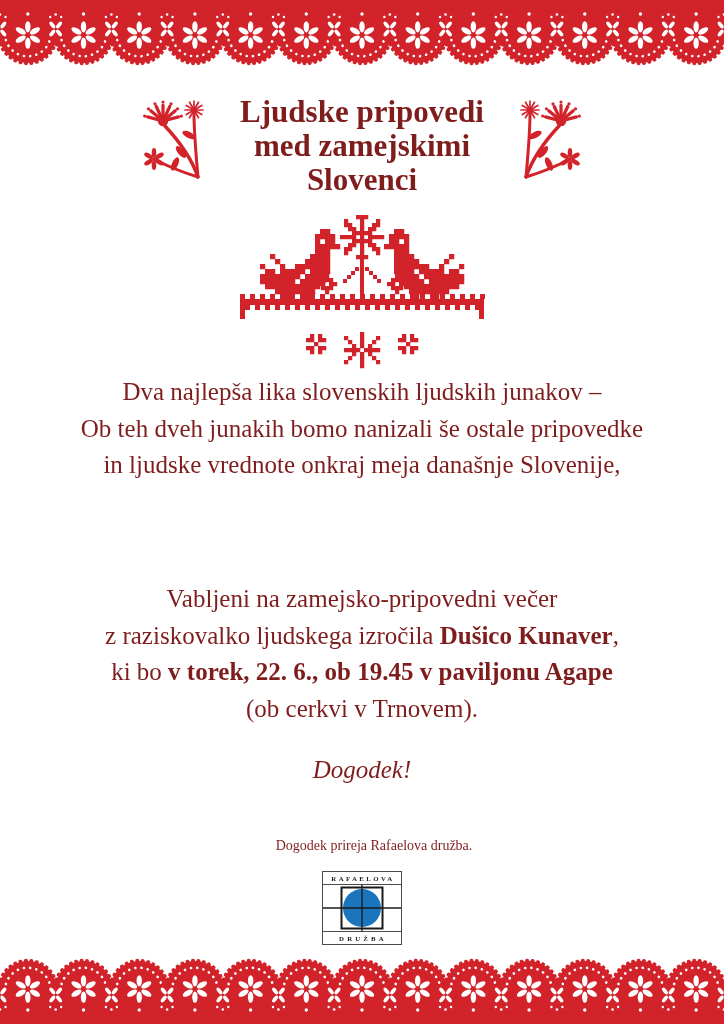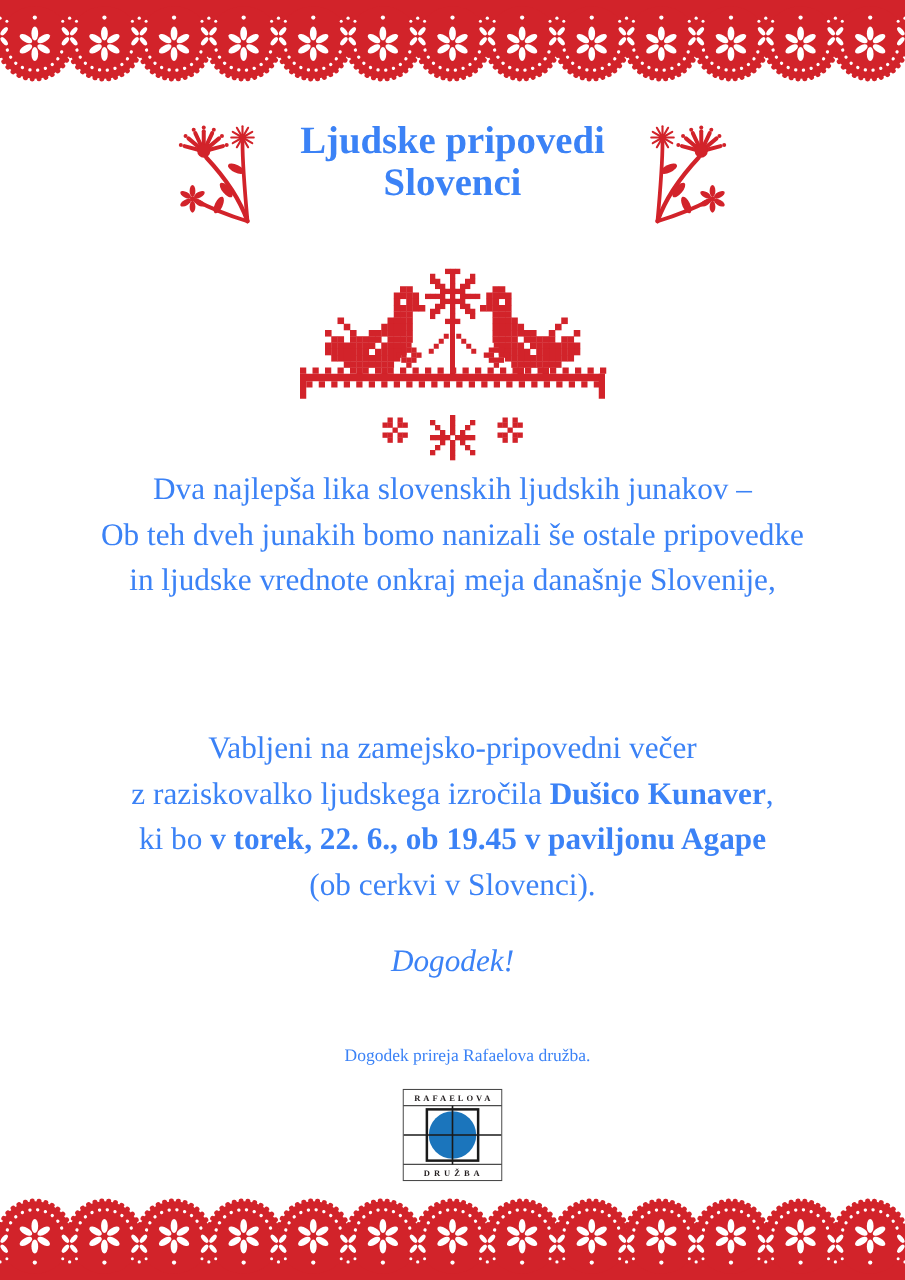--- a/index.html
+++ b/index.html
@@ -1,20 +1,20 @@
 <!DOCTYPE html>
 <html><head>
 <meta charset="utf-8">
 <style>
   html,body{margin:0;padding:0;background:#888;}
   #poster{
     position:relative;width:724px;height:1024px;margin:0 auto;
     background:#ffffff;overflow:hidden;
     font-family:"Liberation Serif","DejaVu Serif",serif;
-    color:#3b82f6;
+    color:#7f1d1d;
   }
   .abs{position:absolute;}
   .centered{left:0;width:724px;text-align:center;}
   svg{display:block;}
   .deco{pointer-events:none;}
   
   #lace-top{top:0;left:0;}
   #lace-bottom{top:958px;left:0;transform:scaleY(-1);}
   
   #title{top:95px;font-weight:bold;font-size:31px;line-height:34px;}
@@ -356,20 +356,21 @@
         <ellipse cx="0" cy="-6.3" rx="2.3" ry="4.8" fill="#d2232a" transform="translate(13 64) rotate(120)"></ellipse>
         <ellipse cx="0" cy="-6.3" rx="2.3" ry="4.8" fill="#d2232a" transform="translate(13 64) rotate(180)"></ellipse>
         <ellipse cx="0" cy="-6.3" rx="2.3" ry="4.8" fill="#d2232a" transform="translate(13 64) rotate(240)"></ellipse>
         <ellipse cx="0" cy="-6.3" rx="2.3" ry="4.8" fill="#d2232a" transform="translate(13 64) rotate(300)"></ellipse>
         <circle cx="13" cy="64" r="2" fill="#d2232a"></circle>
       </svg>
     </div>
 
   <div id="title" class="abs centered">
     <div>Ljudske pripovedi</div>
+    <div>med zamejskimi</div>
     <div>Slovenci</div>
   </div>
 
   <svg id="stitch" class="abs deco" style="top:0;left:0;" width="724" height="1024">
       <rect x="320" y="229" width="5.25" height="5.25" fill="#d2232a"></rect>
       <rect x="325" y="229" width="5.25" height="5.25" fill="#d2232a"></rect>
       <rect x="315" y="234" width="5.25" height="5.25" fill="#d2232a"></rect>
       <rect x="320" y="234" width="5.25" height="5.25" fill="#d2232a"></rect>
       <rect x="325" y="234" width="5.25" height="5.25" fill="#d2232a"></rect>
       <rect x="330" y="234" width="5.25" height="5.25" fill="#d2232a"></rect>
@@ -756,21 +757,21 @@
   <div id="intro" class="abs centered bodytext">
     <div>Dva najlepša lika slovenskih ljudskih junakov –</div>
     <div>Ob teh dveh junakih bomo nanizali še ostale pripovedke</div>
     <div>in ljudske vrednote onkraj meja današnje Slovenije,</div>
   </div>
 
   <div id="invite" class="abs centered bodytext">
     <div>Vabljeni na zamejsko-pripovedni večer</div>
     <div><span>z raziskovalko ljudskega izročila </span><b>Dušico Kunaver</b><span>,</span></div>
     <div><span>ki bo </span><b>v torek, 22. 6., ob 19.45 v paviljonu Agape</b></div>
-    <div>(ob cerkvi v Slovenci).</div>
+    <div>(ob cerkvi v Trnovem).</div>
   </div>
 
   <div id="vabljeni" class="abs centered">Dogodek!</div>
   <div id="organizer" class="abs centered">Dogodek prireja Rafaelova družba.</div>
 
   <svg id="logo" class="abs" viewBox="0 0 80 74">
     <rect x="0.5" y="0.5" width="79" height="73" fill="#ffffff" stroke="#4a4a4a" stroke-width="1"></rect>
     <line x1="0.5" y1="13.5" x2="79.5" y2="13.5" stroke="#4a4a4a" stroke-width="1"></line>
     <line x1="0.5" y1="60.5" x2="79.5" y2="60.5" stroke="#4a4a4a" stroke-width="1"></line>
     <text x="41" y="10" text-anchor="middle" font-size="6.8" letter-spacing="2.4" class="logo-caption">RAFAELOVA</text>

